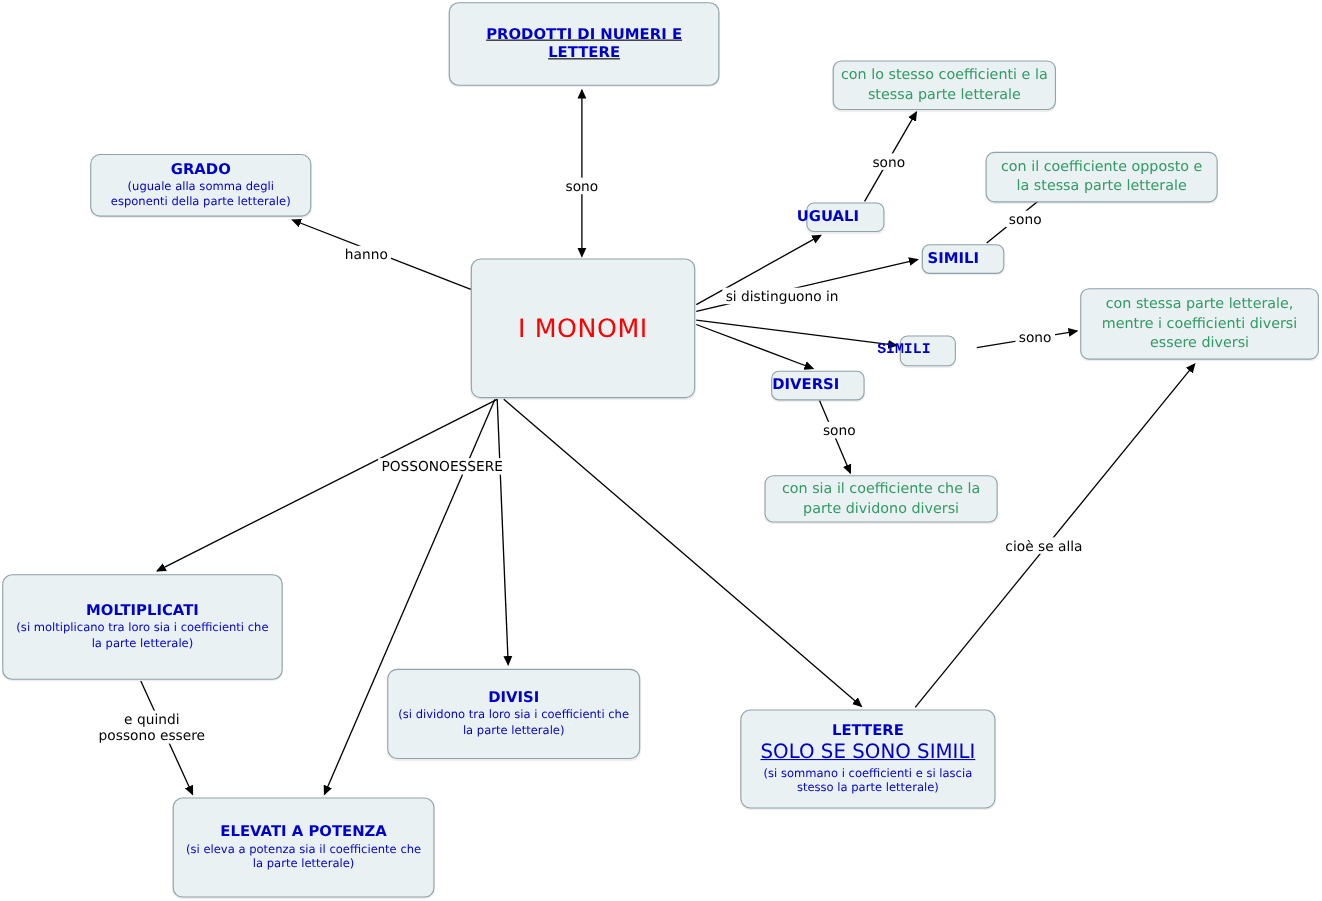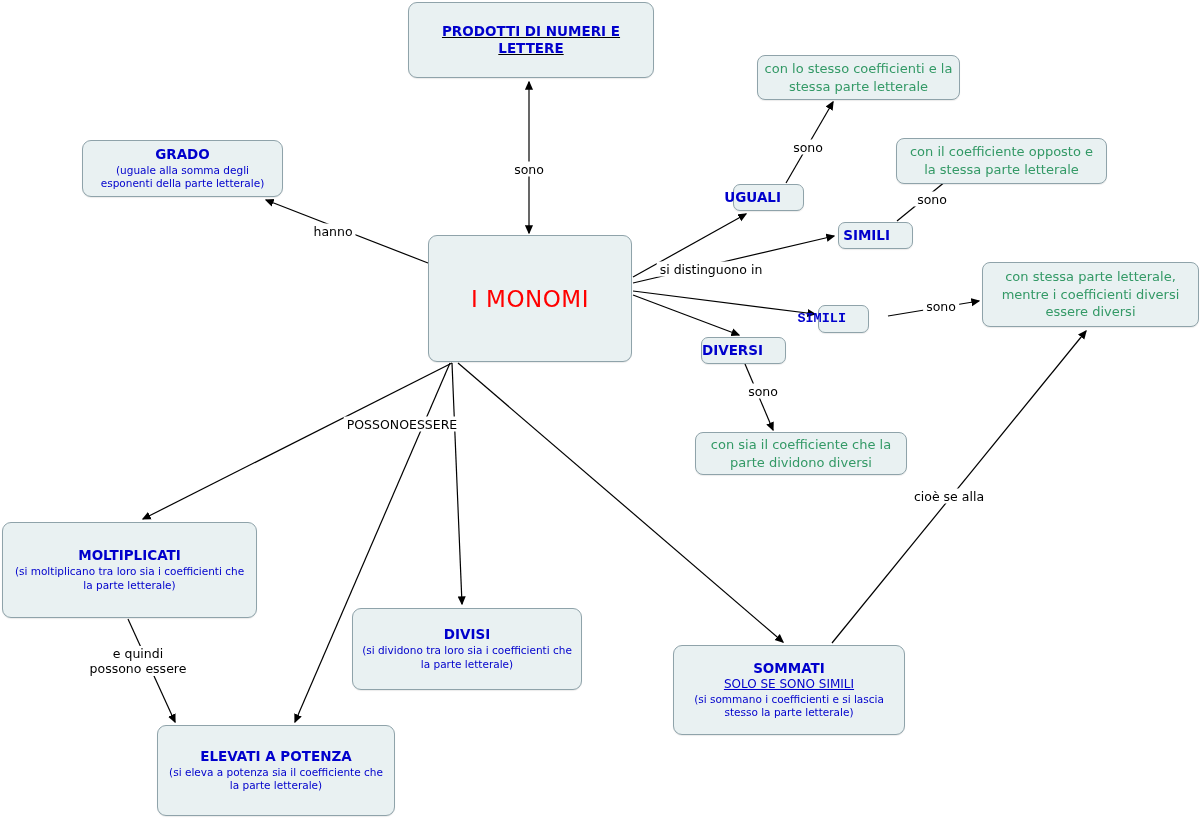--- a/index.html
+++ b/index.html
@@ -40,21 +40,21 @@
     line-height:1.25;
   }
   .node-sub{
     color:var(--title-blue);
     font-size:10.5px;
     line-height:1.3;
     margin-top:1px;
   }
   .node-cond{
     color:var(--title-blue);
-    font-size:12px;
+    font-size:18px;
     text-decoration:underline;
     line-height:1.25;
   }
   .main-node .main-title{
     color:var(--main-red);
     font-size:23px;
     font-weight:normal;
     letter-spacing:0.5px;
   }
   .pill{border-radius:7px;padding:2px 22px;align-items:flex-end;}
@@ -159,21 +159,21 @@
     <div class="node-title">DIVISI</div>
     <div class="node-sub">(si dividono tra loro sia i coefficienti che la parte letterale)</div>
   </div>
 
   <div class="node" style="left:157px;top:725px;width:238px;height:91px;">
     <div class="node-title">ELEVATI A POTENZA</div>
     <div class="node-sub">(si eleva a potenza sia il coefficiente che la parte letterale)</div>
   </div>
 
   <div class="node" style="left:673px;top:645px;width:232px;height:90px;">
-    <div class="node-title">SOMMATI</div>
+    <div class="node-title">LETTERE</div>
     <div class="node-cond">SOLO SE SONO SIMILI</div>
     <div class="node-sub">(si sommano i coefficienti e si lascia stesso la parte letterale)</div>
   </div>
 
   <span class="edge-label" style="left:529px;top:169px;">sono</span>
   <span class="edge-label" style="left:333px;top:231px;">hanno</span>
   <span class="edge-label" style="left:711px;top:269px;">si distinguono in</span>
   <span class="edge-label" style="left:808px;top:147px;">sono</span>
   <span class="edge-label" style="left:932px;top:199px;">sono</span>
   <span class="edge-label" style="left:941px;top:306px;">sono</span>

